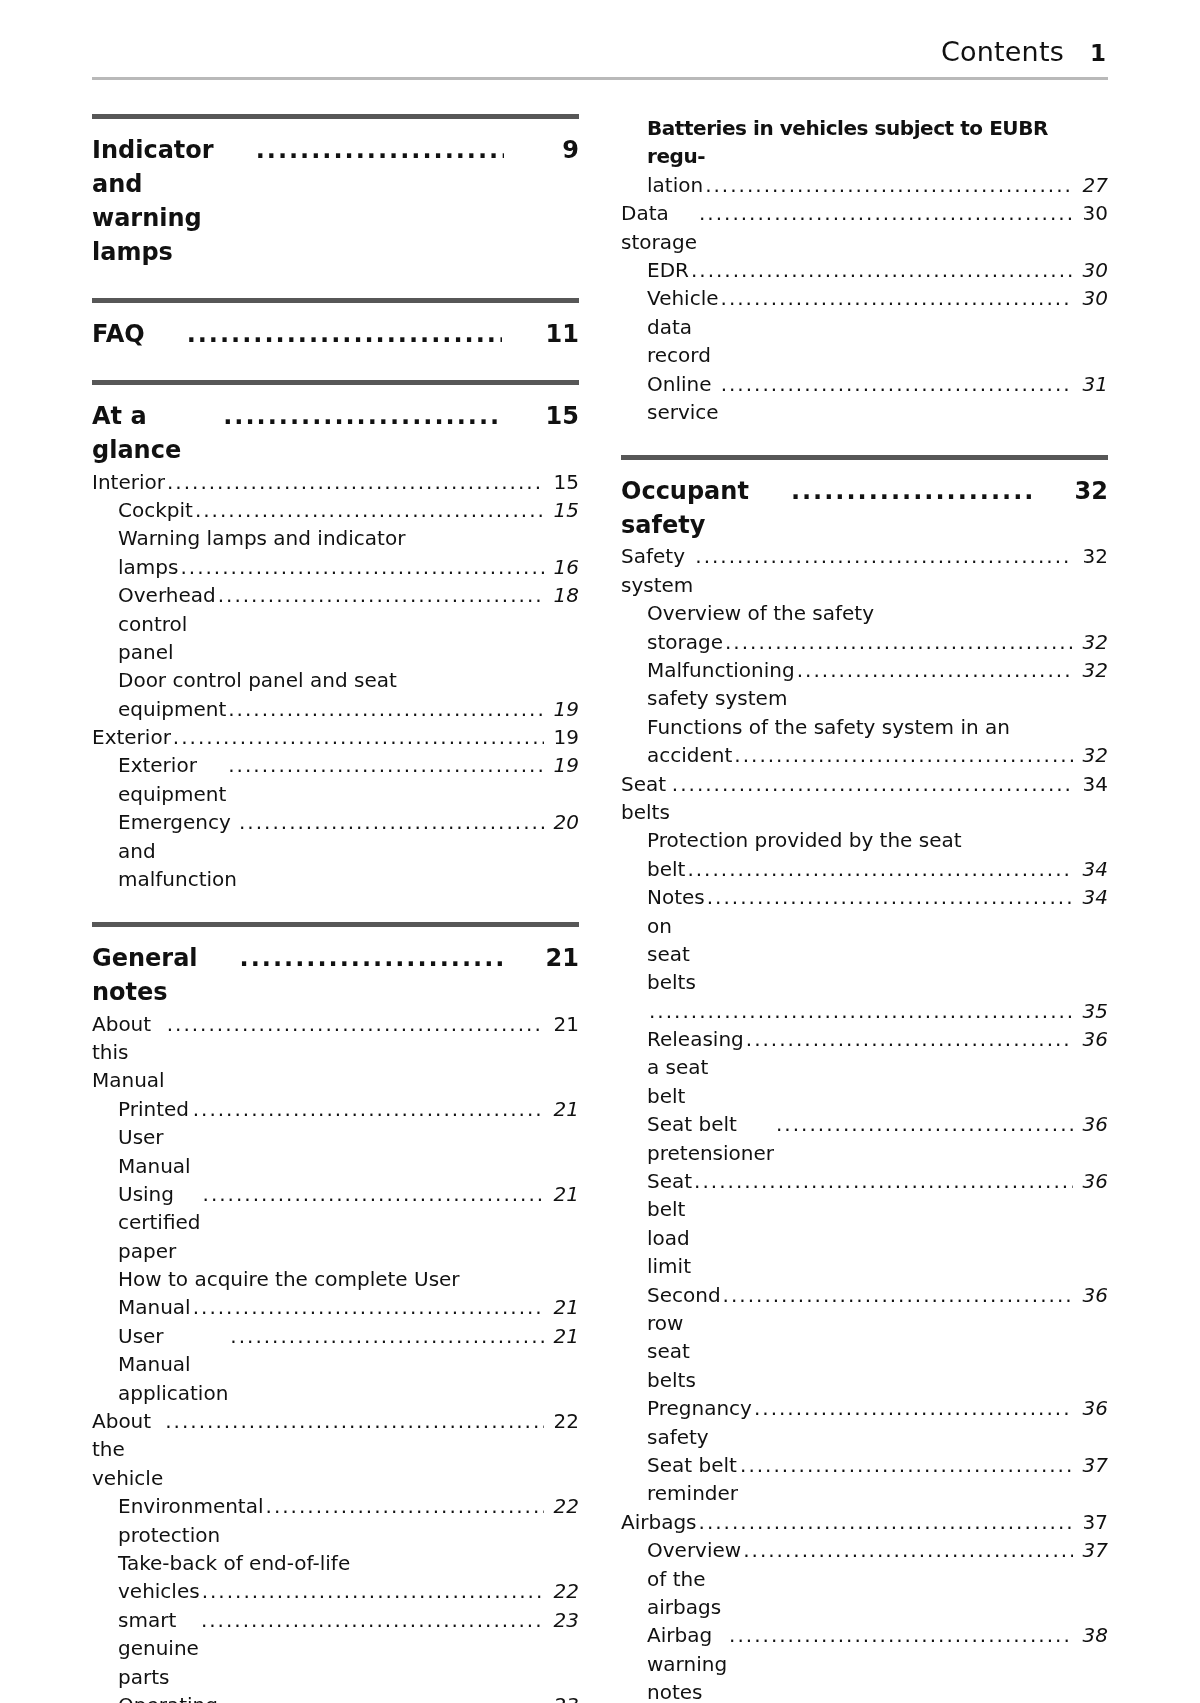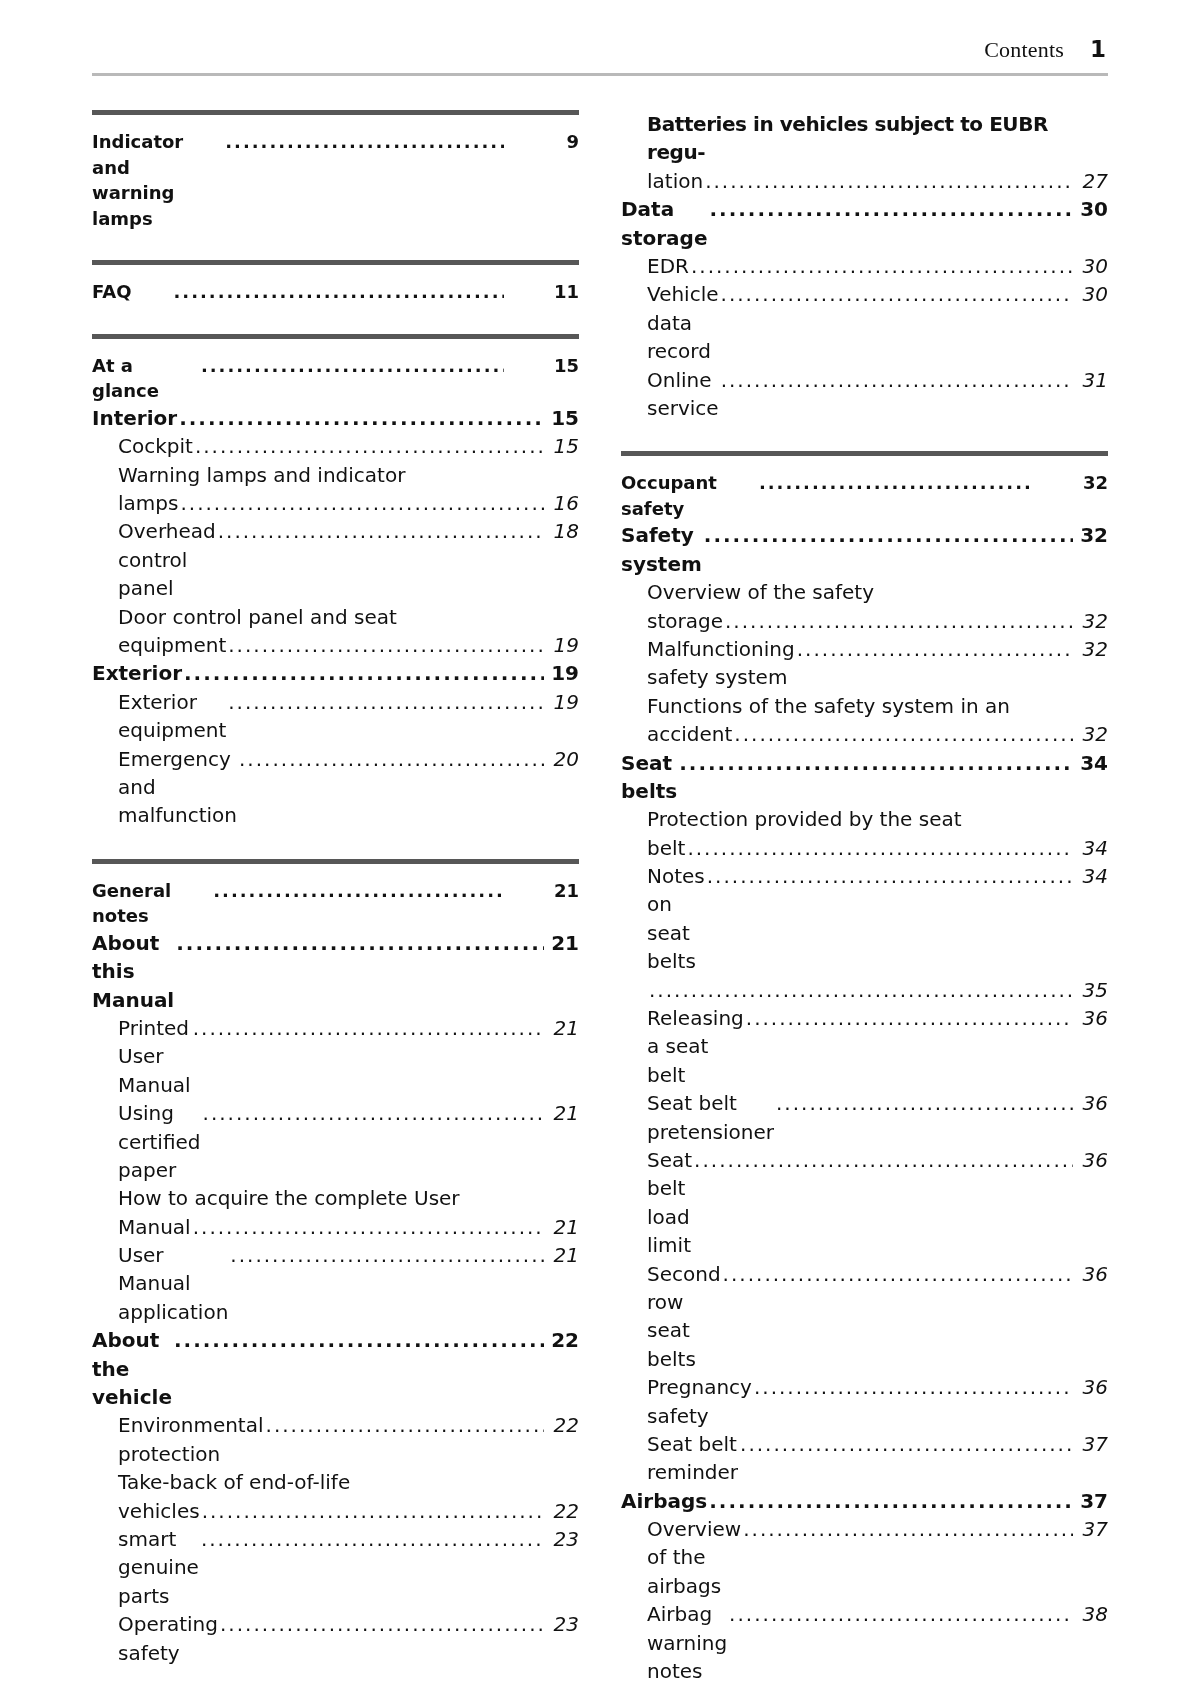--- a/index.html
+++ b/index.html
@@ -22,24 +22,23 @@
   
   .header {
     display: flex;
     justify-content: flex-end;
     align-items: baseline;
     gap: 26px;
     padding-right: 2px;
     padding-bottom: 10px;
   }
   .header-title {
-    font-size: 22px;
+    font-size: 27px;
     font-weight: 400;
     letter-spacing: .2px;
-    font-family: Liberation Serif, serif;
   }
   .header-pageno {
     font-size: 23px;
     font-weight: 700;
     min-width: 14px;
     text-align: right;
   }
   .header-rule {
     height: 3px;
     background: #b9b9b9;
@@ -87,23 +86,23 @@
   }
   .toc-page {
     flex: 0 0 auto;
     text-align: right;
     min-width: 30px;
     padding-left: 3px;
   }
   .toc-row.cont { display: block; }
 
   
-  .lvl-h  { font-size: 18px; font-weight: 700; gap: 40px; }
+  .lvl-h  { font-size: 24px; font-weight: 700; gap: 40px; }
   .lvl-h .toc-leader { letter-spacing: 2.0px; font-weight: 700; }
-  .lvl-1  { font-size: 20px; font-weight: 700; }
+  .lvl-1  { font-size: 20px; font-weight: 400; }
   .lvl-2  { font-size: 20px; font-weight: 400; padding-left: 26px; }
 
   .lvl-h  .toc-page { font-weight: 700; min-width: 34px; }
   .lvl-1  .toc-page { min-width: 34px; }
   .lvl-2  .toc-page { min-width: 34px; font-style: italic; }
 
   
   .tight { letter-spacing: -0.45px; font-weight: bold; }
 </style>
 </head>

